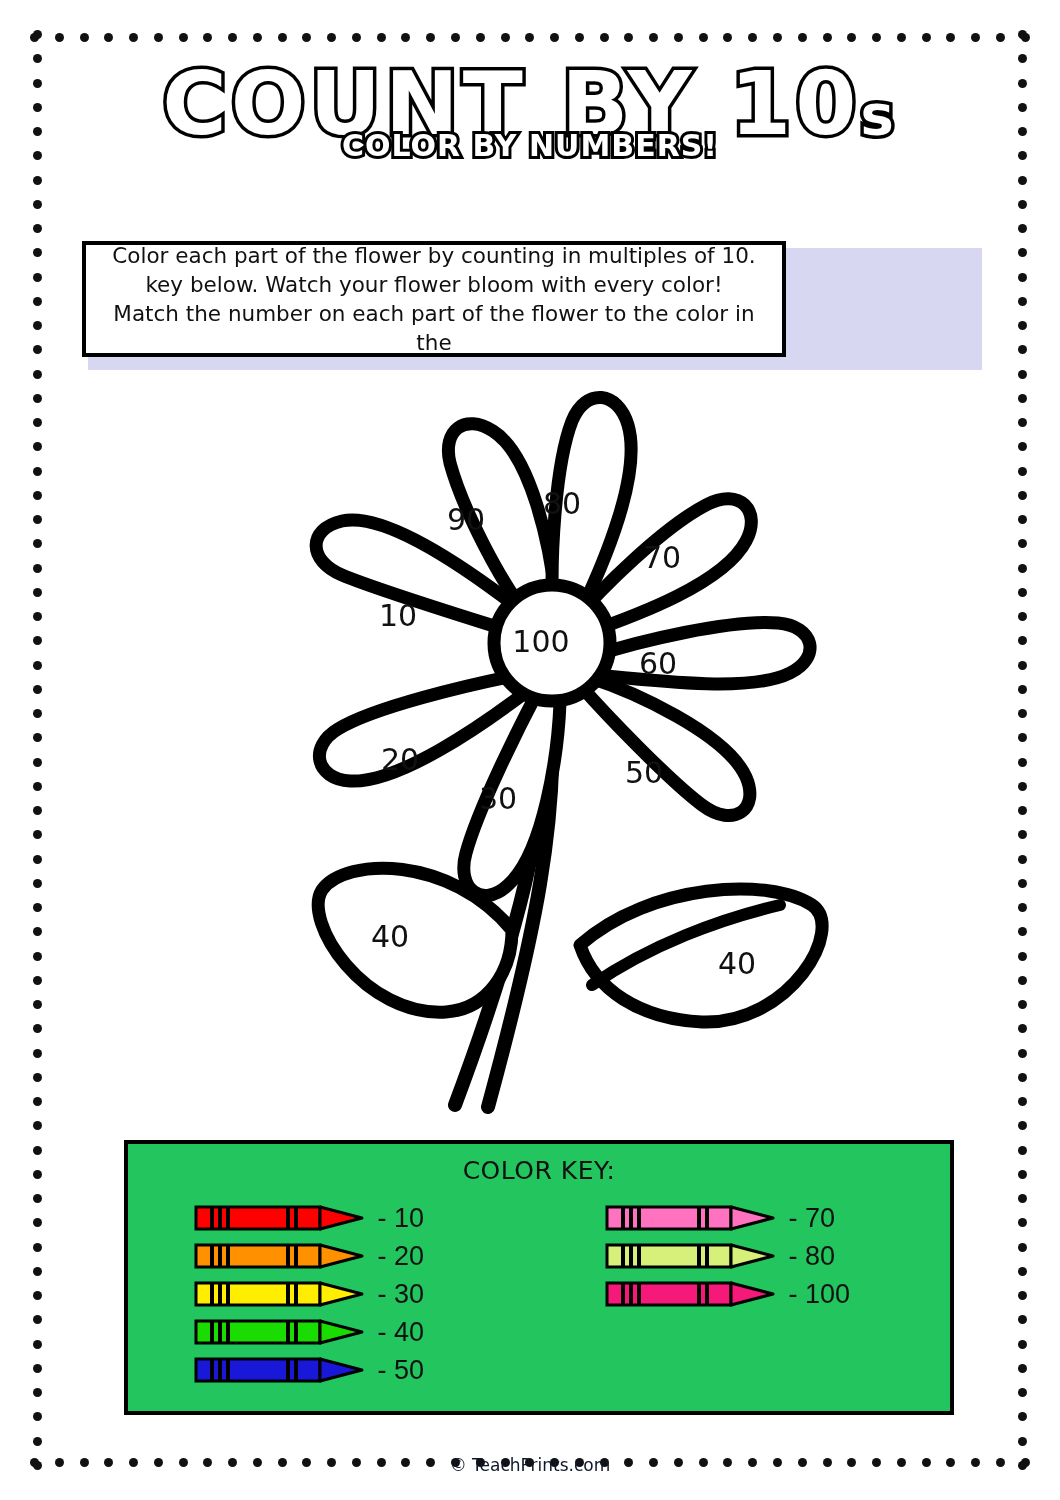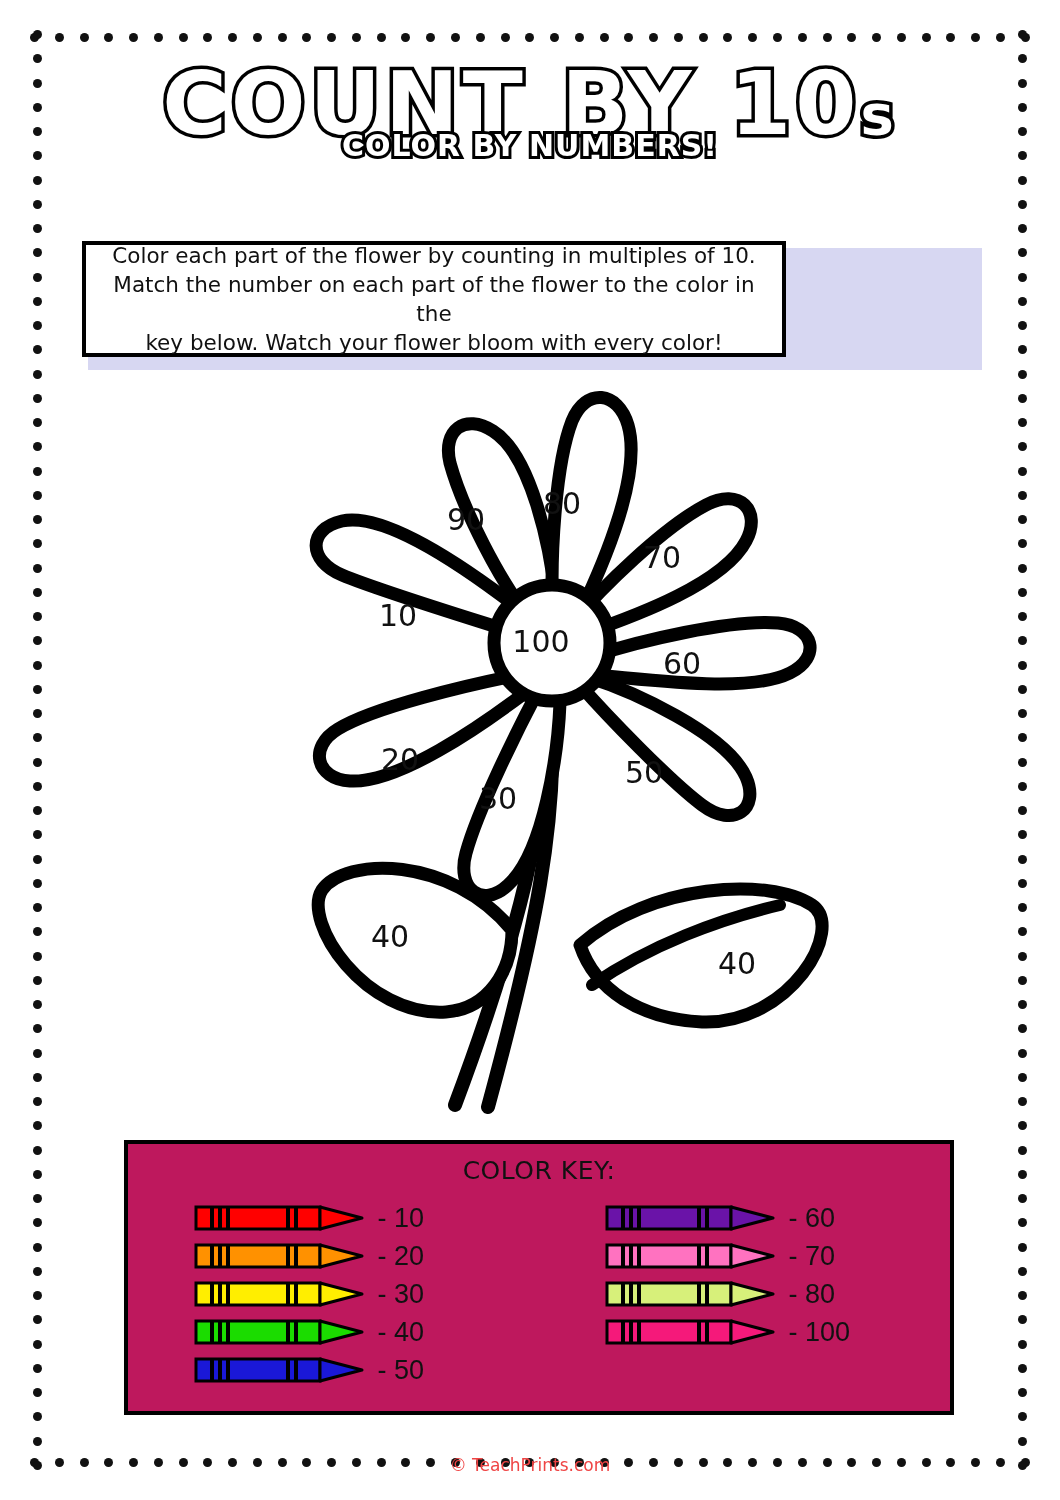--- a/index.html
+++ b/index.html
@@ -120,21 +120,21 @@
   }
 
   
   .key-box {
     position: absolute;
     left: 124px;
     top: 1140px;
     width: 830px;
     height: 275px;
     border: 4px solid #000000;
-    background: #be185d;
+    background: #22c55e;
     box-sizing: border-box;
   }
   .key-title {
     text-align: center;
     font-family: "DejaVu Sans", sans-serif;
     font-size: 25px;
     color: #111111;
     margin-top: 12px;
     letter-spacing: 0.5px;
   }
@@ -162,21 +162,21 @@
 
   
   .footer {
     position: absolute;
     left: 0;
     top: 1455px;
     width: 1060px;
     text-align: center;
     font-family: "DejaVu Sans", sans-serif;
     font-size: 17px;
-    color: #ef4444;
+    color: #0f172a;
   }
 </style>
 </head>
 <body>
 
 <div class="dot-border">
   <div class="dot-row top" id="dots-top">
       <div class="dot"></div>
       <div class="dot"></div>
       <div class="dot"></div>
@@ -390,22 +390,22 @@
 
 <div class="title-wrap">
   <h1 class="main-title"><span>COUNT BY 10</span><span class="small">s</span></h1>
   <h2 class="sub-title">COLOR BY NUMBERS!</h2>
 </div>
 
 <div class="instr-shadow"></div>
 <div class="instr-box">
   <div class="instr-text">
     <div>Color each part of the flower by counting in multiples of 10.</div>
+    <div>key below. Watch your flower bloom with every color!</div>
     <div>Match the number on each part of the flower to the color in the</div>
-    <div>key below. Watch your flower bloom with every color!</div>
   </div>
 </div>
 
 <div class="flower-wrap">
   <svg width="620" height="740" viewBox="0 0 620 740">
     <g fill="#ffffff" stroke="#000000" stroke-width="13" stroke-linejoin="round" stroke-linecap="round">
 
       <path d="M300 300 C 300 430, 265 560, 205 720" fill="none" stroke-width="14"></path>
       <path d="M300 300 C 312 430, 282 560, 238 722" fill="none" stroke-width="14"></path>
 
@@ -432,21 +432,21 @@
 
       <circle cx="302" cy="258" r="58"></circle>
     </g>
   </svg>
   <div id="flower-labels">
       <div class="petal-num" style="left: 216px; top: 134px;">90</div>
       <div class="petal-num" style="left: 312px; top: 118px;">80</div>
       <div class="petal-num" style="left: 412px; top: 172px;">70</div>
       <div class="petal-num" style="left: 148px; top: 230px;">10</div>
       <div class="petal-num" style="left: 291px; top: 256px;">100</div>
-      <div class="petal-num" style="left: 432px; top: 278px;">60</div>
+      <div class="petal-num" style="left: 408px; top: 278px;">60</div>
       <div class="petal-num" style="left: 150px; top: 350px; margin-top: 24px;">20</div>
       <div class="petal-num" style="left: 394px; top: 387px;">50</div>
       <div class="petal-num" style="left: 248px; top: 413px;">30</div>
       <div class="petal-num" style="left: 140px; top: 551px;">40</div>
       <div class="petal-num" style="left: 487px; top: 578px;">40</div>
     </div>
 </div>
 
 <div class="key-box">
   <div class="key-title">COLOR KEY:</div>
@@ -509,32 +509,20 @@
             <rect x="32" y="4" width="4" height="22" fill="#000"></rect>
             <rect x="92" y="4" width="4" height="22" fill="#000"></rect>
             <rect x="100" y="4" width="4" height="22" fill="#000"></rect>
           </svg>
           <span class="key-label">- 50</span>
         </div>
       </div>
     <div class="key-col" id="key-col-right">
         <div class="key-row">
           <svg width="172" height="30" viewBox="0 0 172 30" class="crayon">
-            <rect x="2" y="4" width="124" height="22" fill="#6a13a8" stroke="#000" stroke-width="3"></rect>
-            <path d="M126 4 L168 15 L126 26 Z" fill="#6a13a8" stroke="#000" stroke-width="3" stroke-linejoin="round"></path>
-            <rect x="16" y="4" width="4" height="22" fill="#000"></rect>
-            <rect x="24" y="4" width="4" height="22" fill="#000"></rect>
-            <rect x="32" y="4" width="4" height="22" fill="#000"></rect>
-            <rect x="92" y="4" width="4" height="22" fill="#000"></rect>
-            <rect x="100" y="4" width="4" height="22" fill="#000"></rect>
-          </svg>
-          <span class="key-label">- 60</span>
-        </div>
-        <div class="key-row">
-          <svg width="172" height="30" viewBox="0 0 172 30" class="crayon">
             <rect x="2" y="4" width="124" height="22" fill="#ff72c0" stroke="#000" stroke-width="3"></rect>
             <path d="M126 4 L168 15 L126 26 Z" fill="#ff72c0" stroke="#000" stroke-width="3" stroke-linejoin="round"></path>
             <rect x="16" y="4" width="4" height="22" fill="#000"></rect>
             <rect x="24" y="4" width="4" height="22" fill="#000"></rect>
             <rect x="32" y="4" width="4" height="22" fill="#000"></rect>
             <rect x="92" y="4" width="4" height="22" fill="#000"></rect>
             <rect x="100" y="4" width="4" height="22" fill="#000"></rect>
           </svg>
           <span class="key-label">- 70</span>
         </div>

